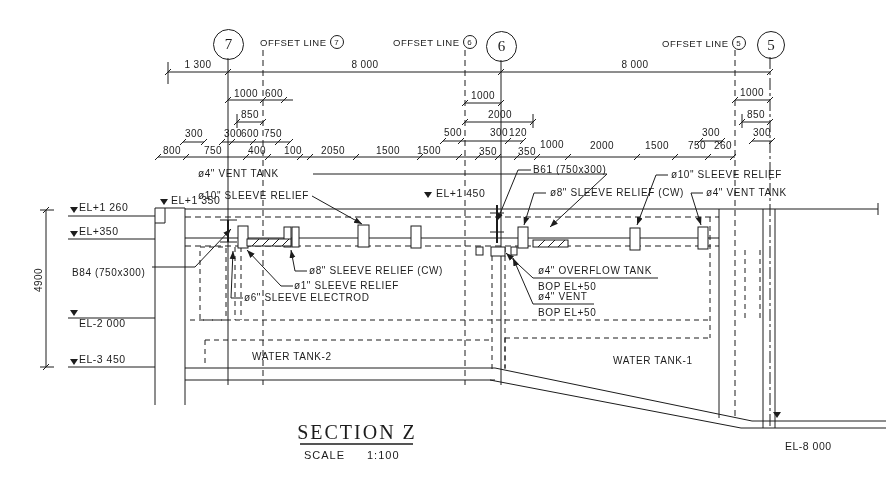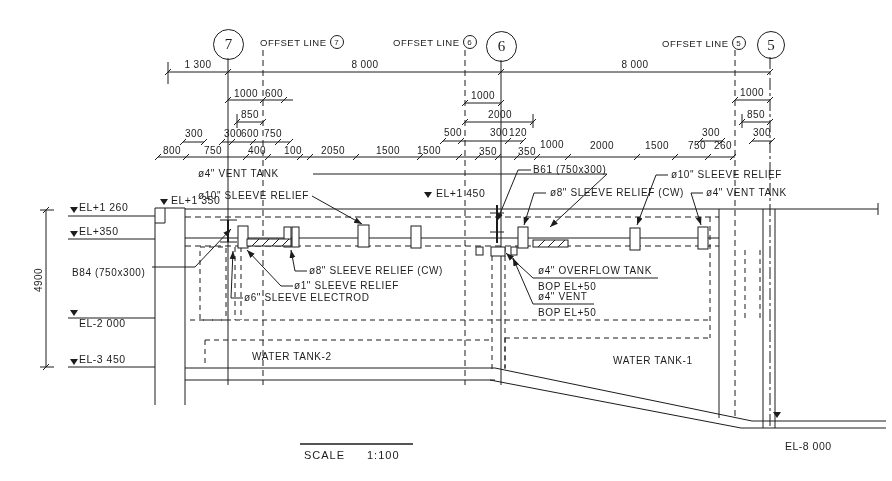--- a/index.html
+++ b/index.html
@@ -312,16 +312,17 @@
   <span class="lab" style="left:294px;top:280px;">ø1" SLEEVE RELIEF</span>
   <span class="lab" style="left:244px;top:292px;">ø6" SLEEVE ELECTROD</span>
   <span class="lab" style="left:538px;top:265px;">ø4" OVERFLOW TANK</span>
   <span class="lab" style="left:538px;top:281px;">BOP EL+50</span>
   <span class="lab" style="left:538px;top:291px;">ø4" VENT</span>
   <span class="lab" style="left:538px;top:307px;">BOP EL+50</span>
 
   <span class="lab" style="left:252px;top:351px;">WATER TANK-2</span>
   <span class="lab" style="left:613px;top:355px;">WATER TANK-1</span>
 
+  <span class="ttl" style="left:357px;top:421px;">SECTION Z</span>
   <span class="sc" style="left:304px;top:449px;">SCALE</span>
   <span class="sc" style="left:367px;top:449px;">1:100</span>
 
 </div>
 
 </body></html>

